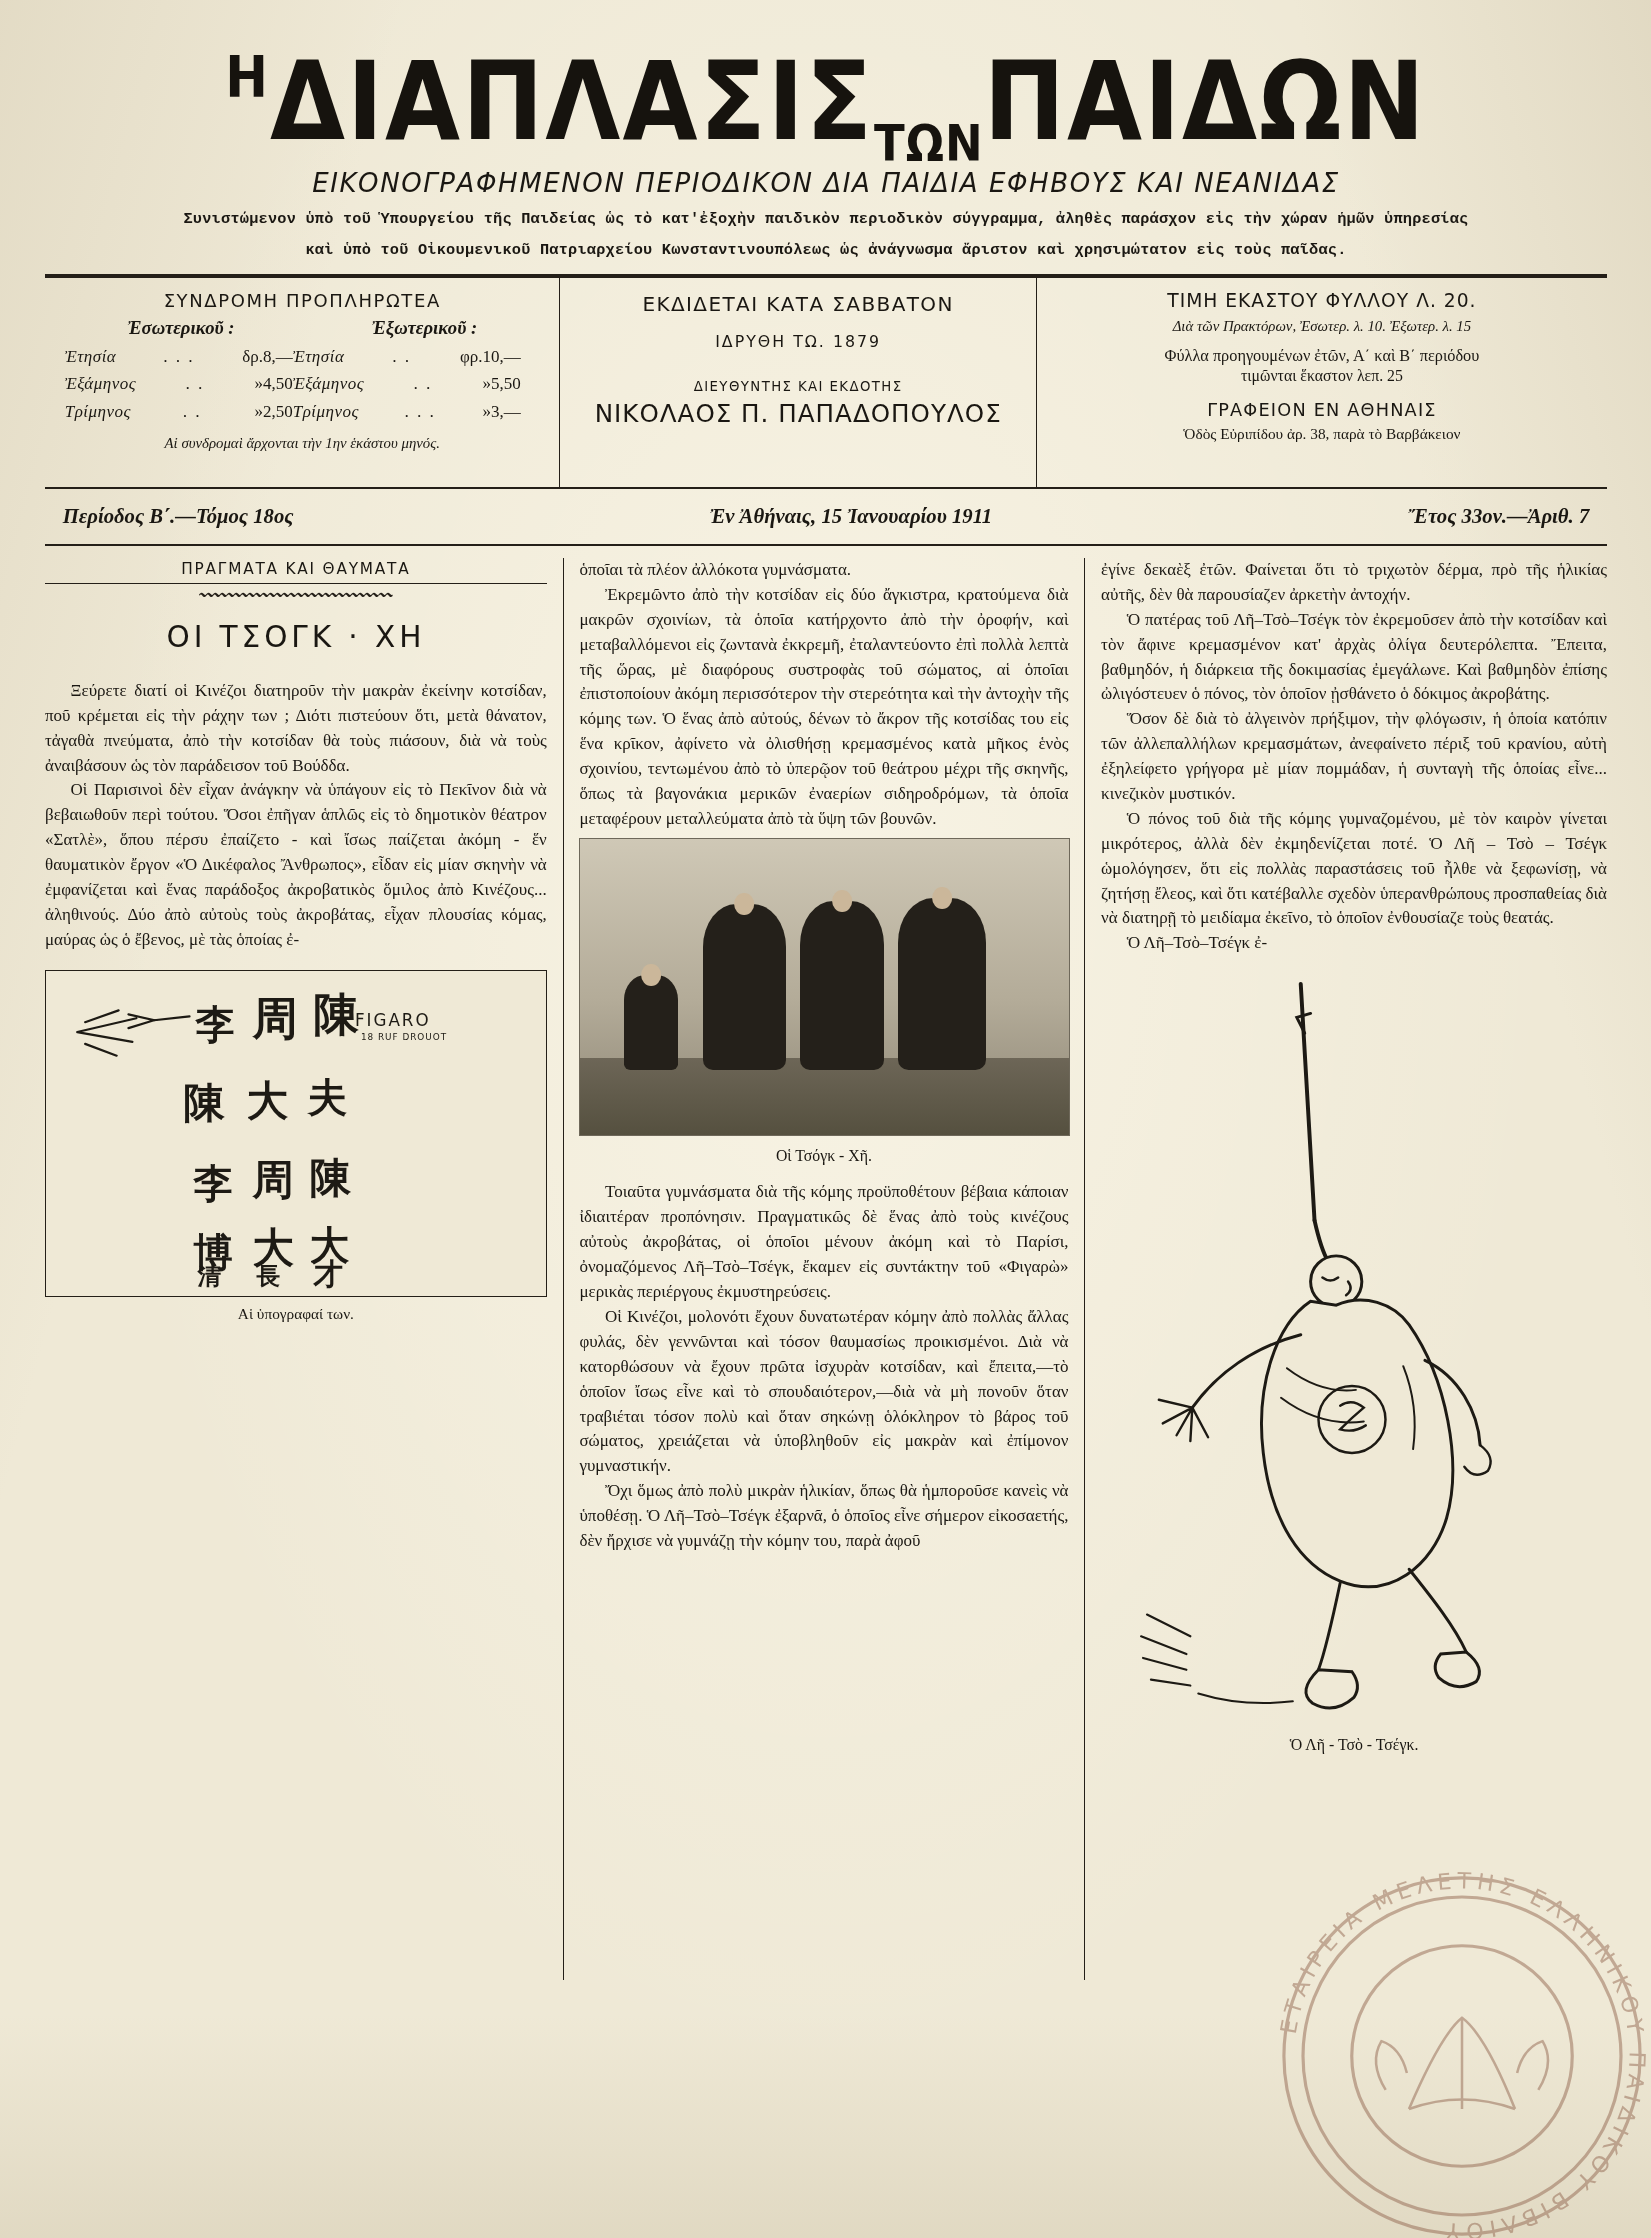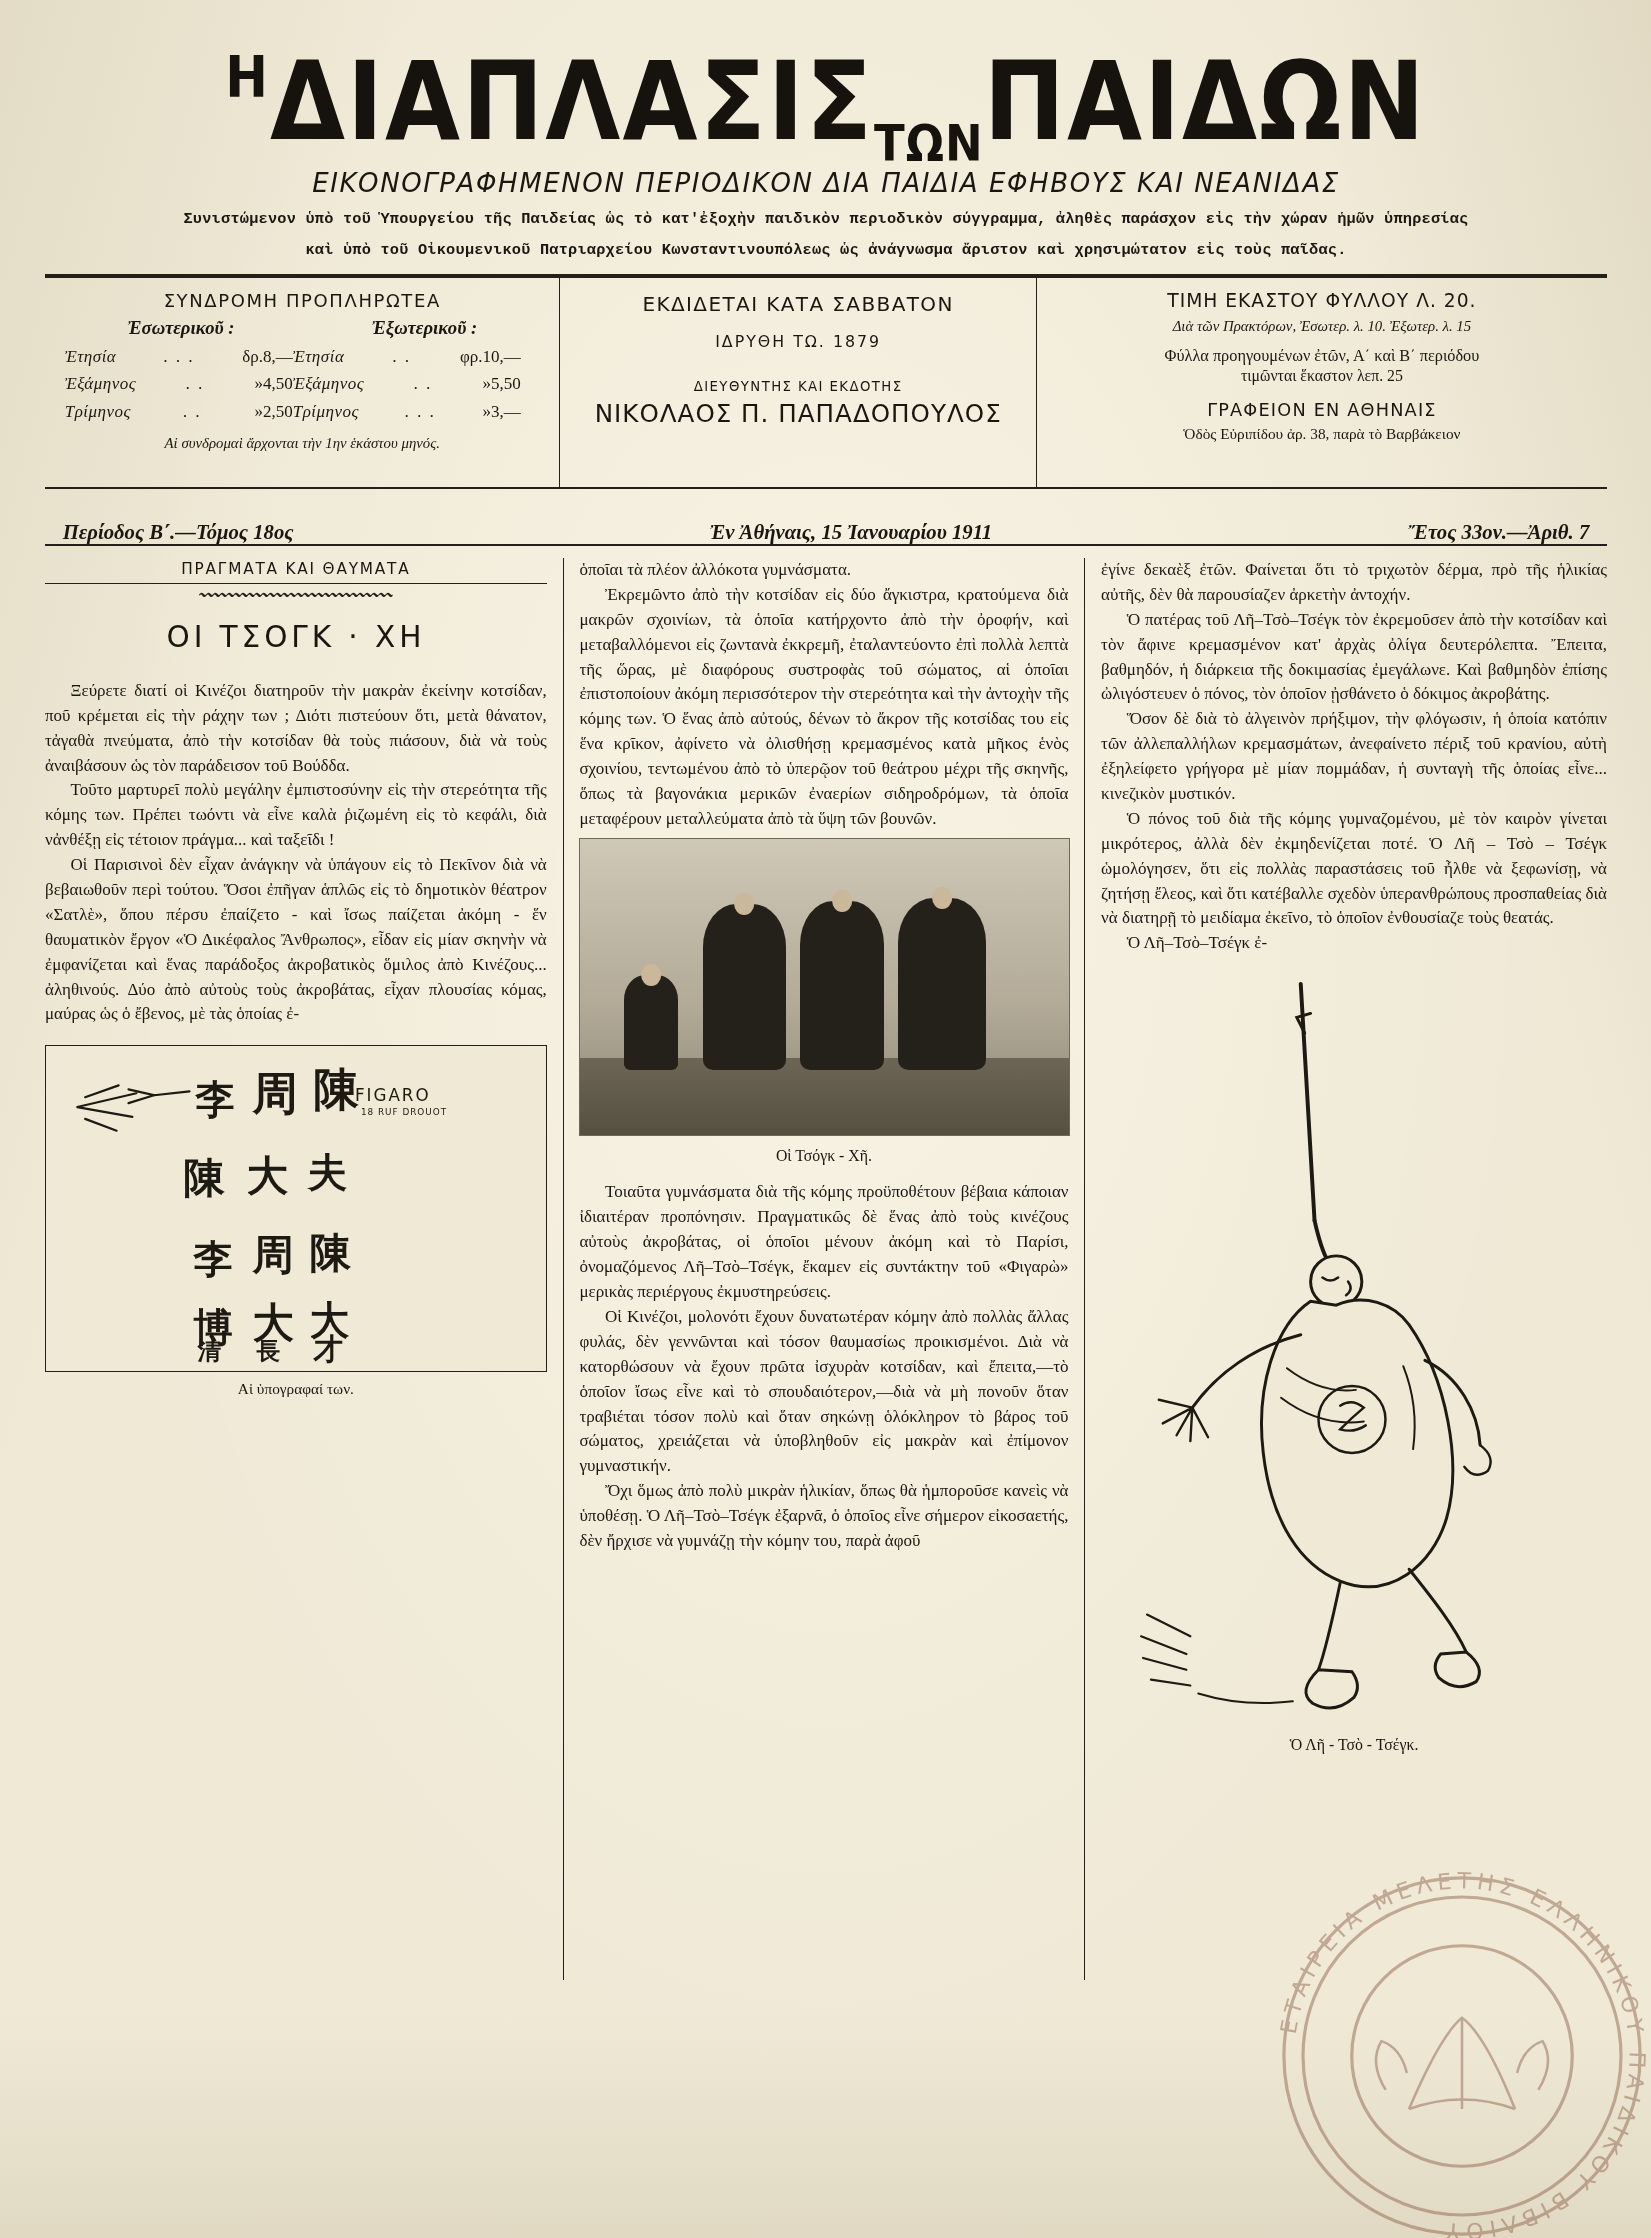--- a/index.html
+++ b/index.html
@@ -158,21 +158,21 @@
     font-family:"DejaVu Sans", sans-serif;
     font-size:17.7px;
     letter-spacing:1.2px;
     margin-top:15.8px;
   }
   .c3-line6{ font-size:15.3px; margin-top:4.9px; }
 
   
   .issueline{
     display:flex;
-    align-items:flex-end;
+    align-items:center;
     justify-content:space-between;
     height:55px;
     border-bottom:2px solid #241f18;
     padding:0 17.7px;
     font-size:20.7px;
     font-style:italic;
     font-weight:bold;
   }
   .issueline .mid{ font-style:italic; }
 
@@ -392,21 +392,20 @@
     </div>
 
     <div class="cols">
 
       <div class="col a">
         <div class="sect-head">ΠΡΑΓΜΑΤΑ ΚΑΙ ΘΑΥΜΑΤΑ</div>
         <div class="squiggle">〰〰〰〰〰〰〰〰〰〰〰〰〰〰</div>
         <div class="art-title">ΟΙ ΤΣΟΓΚ · ΧΗ</div>
 
         <p>Ξεύρετε διατί οἱ Κινέζοι διατηροῦν τὴν μακρὰν ἐκείνην κοτσίδαν, ποῦ κρέμεται εἰς τὴν ράχην των ; Διότι πιστεύουν ὅτι, μετὰ θάνατον, τἀγαθὰ πνεύματα, ἀπὸ τὴν κοτσίδαν θὰ τοὺς πιάσουν, διὰ νὰ τοὺς ἀναιβάσουν ὡς τὸν παράδεισον τοῦ Βούδδα.</p>
-        <p>Τοῦτο μαρτυρεῖ πολὺ μεγάλην ἐμπιστοσύνην εἰς τὴν στερεότητα τῆς κόμης των. Πρέπει τωόντι νὰ εἶνε καλὰ ῥιζωμένη εἰς τὸ κεφάλι, διὰ νἀνθέξῃ εἰς τέτοιον πράγμα... καὶ ταξεῖδι !</p>
         <p>Οἱ Παρισινοὶ δὲν εἶχαν ἀνάγκην νὰ ὑπάγουν εἰς τὸ Πεκῖνον διὰ νὰ βεβαιωθοῦν περὶ τούτου. Ὅσοι ἐπῆγαν ἁπλῶς εἰς τὸ δημοτικὸν θέατρον «Σατλὲ», ὅπου πέρσυ ἐπαίζετο - καὶ ἴσως παίζεται ἀκόμη - ἕν θαυματικὸν ἔργον «Ὁ Δικέφαλος Ἄνθρωπος», εἶδαν εἰς μίαν σκηνὴν νὰ ἐμφανίζεται καὶ ἕνας παράδοξος ἀκροβατικὸς ὅμιλος ἀπὸ Κινέζους... ἀληθινούς. Δύο ἀπὸ αὐτοὺς τοὺς ἀκροβάτας, εἶχαν πλουσίας κόμας, μαύρας ὡς ὁ ἔβενος, μὲ τὰς ὁποίας ἐ-</p>
 
         <div class="sigbox">
           <svg viewBox="0 0 480 330" width="100%" height="100%" style="font-size:17.3px">
             <g stroke="#1d1a14" stroke-width="2.2" fill="none" stroke-linecap="round">
 
               <path d="M18 62 L78 48 M18 62 L74 72 M26 52 L60 40 M26 74 L58 86 M70 44 L96 50 L70 58"></path>
               <path d="M96 50 L132 46"></path>
             </g>
             <g font-family="DejaVu Sans, sans-serif" font-weight="bold" fill="#1d1a14">

